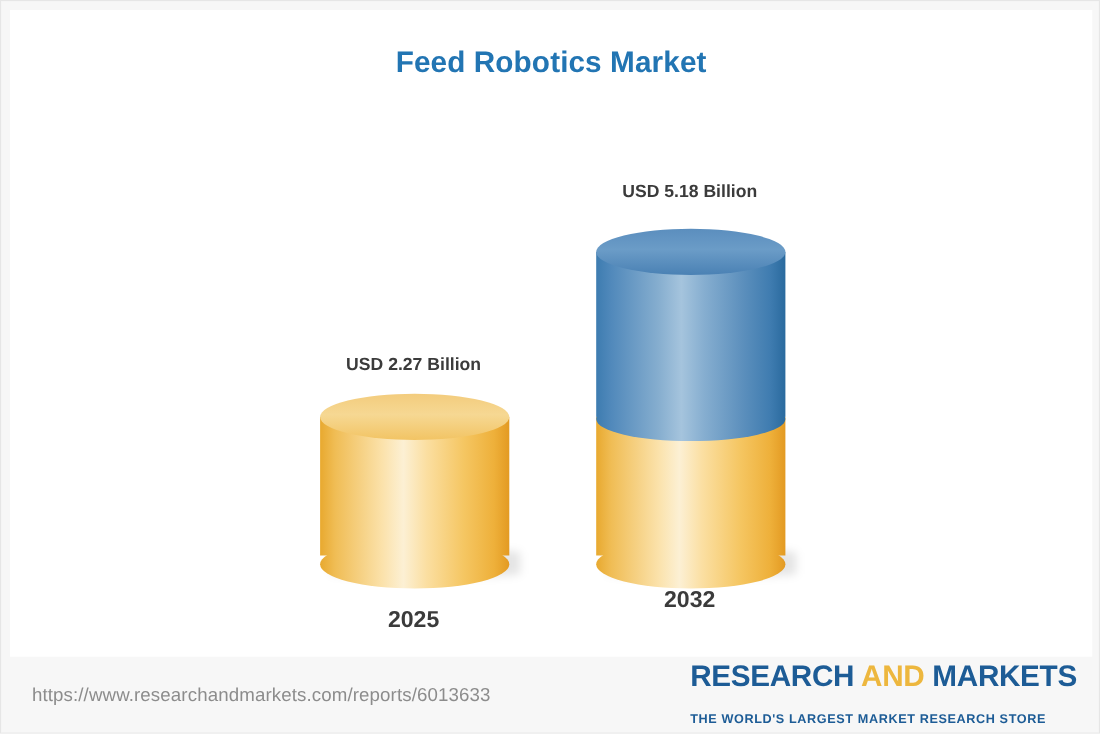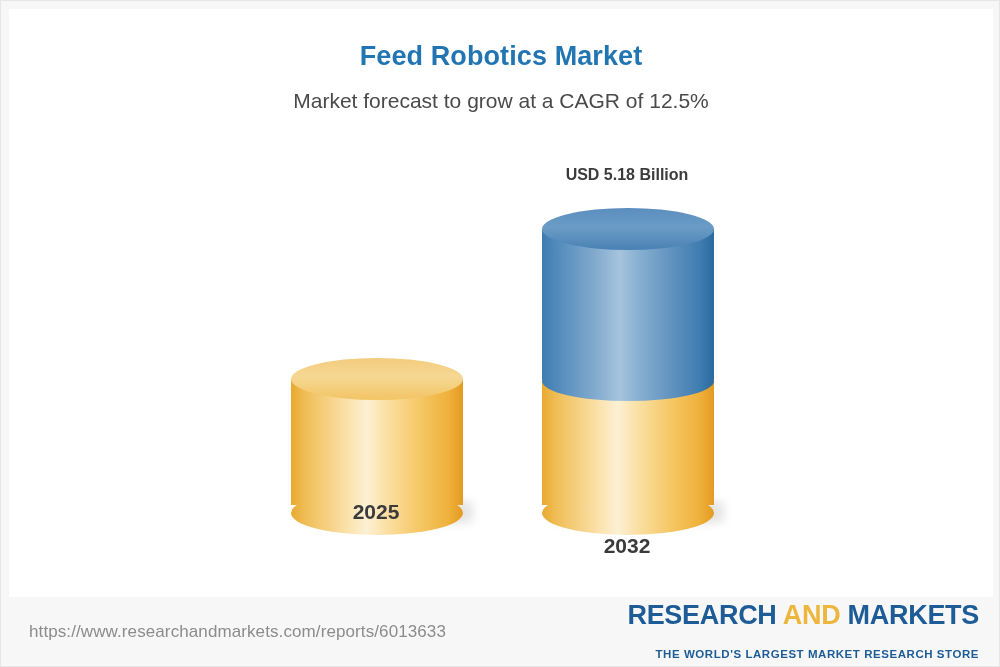--- a/index.html
+++ b/index.html
@@ -64,21 +64,21 @@
 
   
   .cat-label {
     position: absolute;
     font-size: 21px;
     font-weight: bold;
     color: #3b3b3b;
     text-align: center;
     width: 280px;
   }
-  .cat-label.c2025 { left: 235px; top: 499px; }
+  .cat-label.c2025 { left: 235px; top: 551px; }
   .cat-label.c2032 { left: 486px; top: 533px; }
 
   
   .cylinder {
     position: absolute;
   }
   .cyl-shadow {
     position: absolute;
     border-radius: 50%/14%;
     background: rgba(0,0,0,0.10);
@@ -170,21 +170,20 @@
     top: 621px;
     font-size: 17px;
     color: #8c8c8c;
     font-weight: normal;
     letter-spacing: 0.1px;
   }
   .logo {
     position: absolute;
     right: 20px;
     top: 600px;
-    text-align: right;
   }
   .logo-main {
     font-size: 27px;
     font-weight: bold;
     letter-spacing: -0.3px;
     line-height: 1.05;
     color: #1d5c96;
     white-space: nowrap;
   }
   .logo-main .logo-and { color: #edb73e; }
@@ -198,24 +197,24 @@
   }
 </style>
 </head>
 <body>
 
 <div class="canvas">
 
   <div class="plot-panel"></div>
 
   <div class="chart-title">Feed Robotics Market</div>
-  <div class="chart-subtitle">Market forecast to grow at a CAGR of 12.5%</div>
 
   <div class="value-label v2032">USD 5.18 Billion</div>
 
+  <div class="value-label v2025">USD 2.27 Billion</div>
 
   <div class="cylinder">
     <div class="cyl-shadow" style="left:300px; top:498px; width:172px; height:26px;"></div>
 
     <div class="cyl-body yellow" style="left:290px; top:378px; width:172px; height:126px;"></div>
 
     <div class="cyl-bottom yellow" style="left:290px; top:490px; width:172px; height:44px;"></div>
 
     <div class="cyl-top yellow" style="left:290px; top:357px; width:172px; height:42px;"></div>
   </div>

